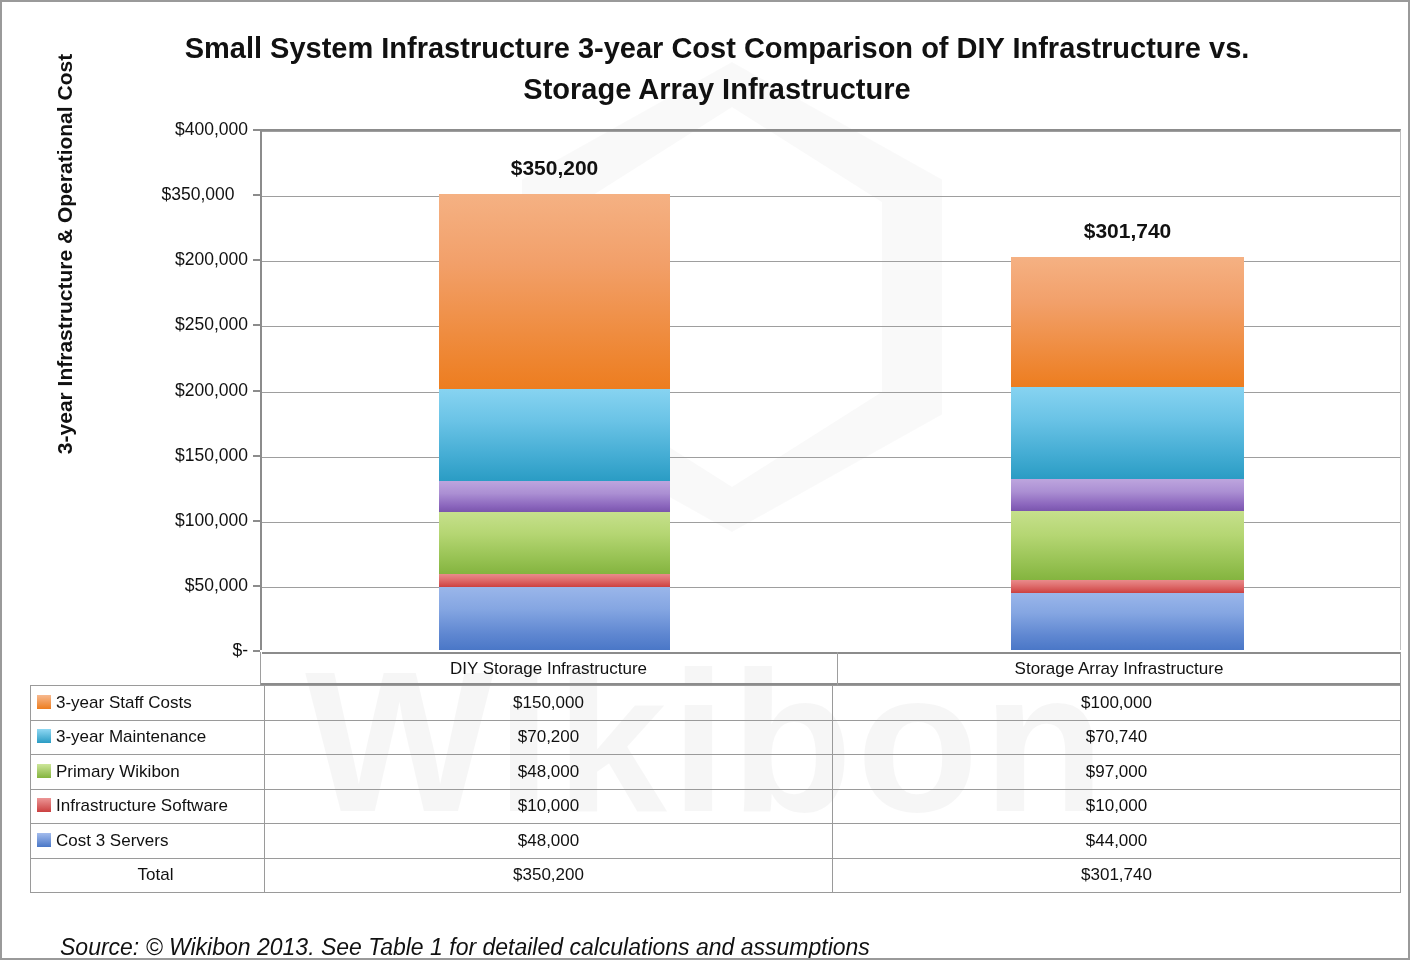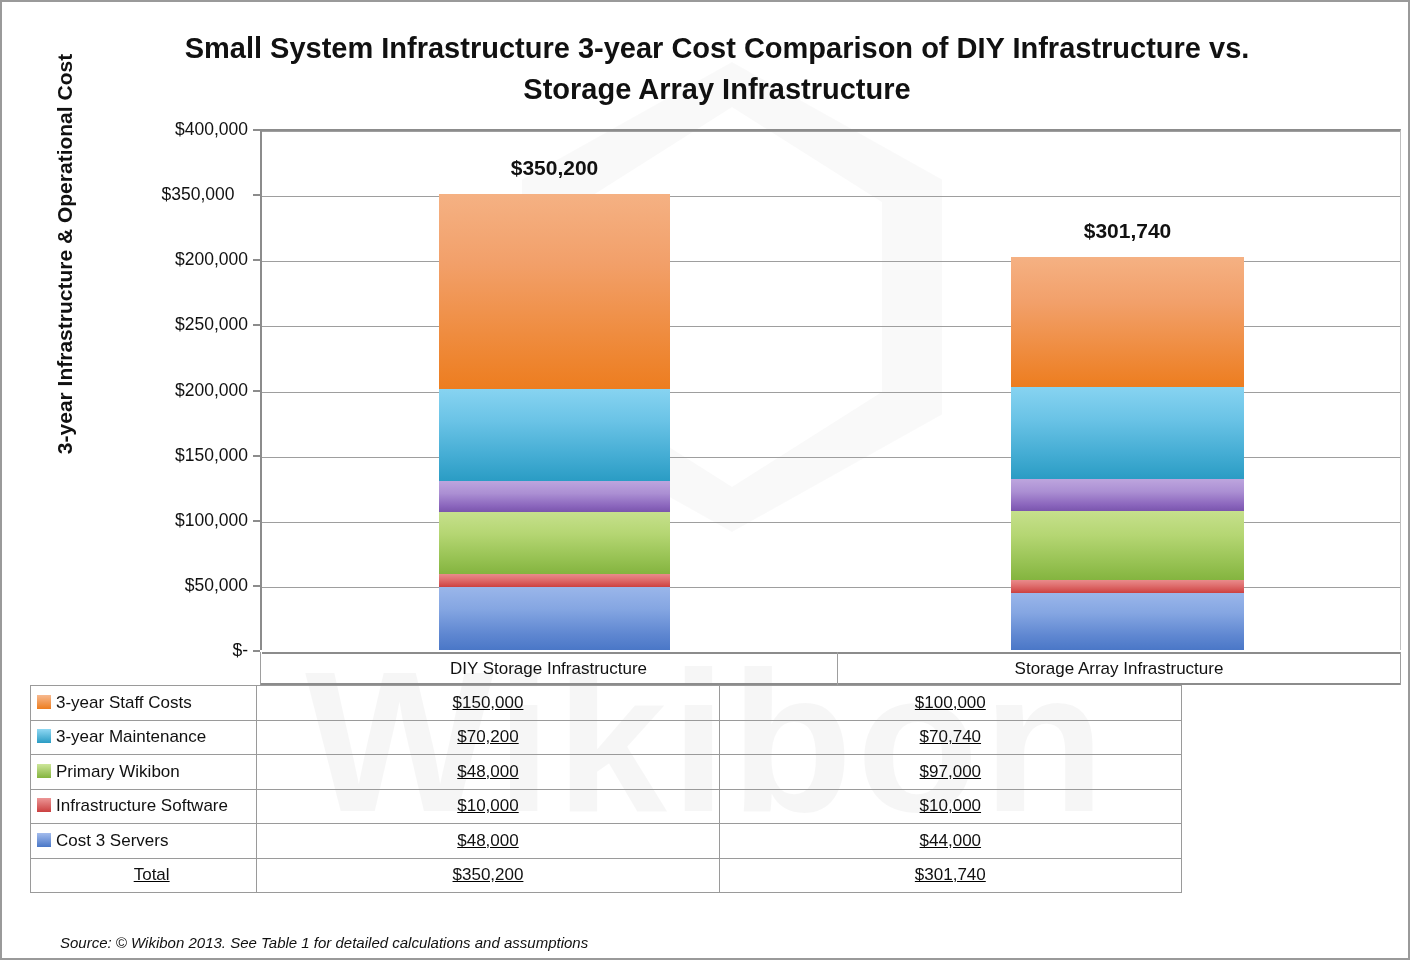--- a/index.html
+++ b/index.html
@@ -141,24 +141,23 @@
   }
   .cat-divider {
     position: absolute; top: 0; height: 33px;
     width: 0; border-left: 1px solid #9e9e9e;
   }
 
   
   #data-table {
     position: absolute;
     left: 28px; top: 683px;
-    width: 1152px;
+    width: 1371px;
     border-collapse: collapse;
     z-index: 3;
-    text-decoration: underline;
   }
   #data-table td {
     height: 34.5px;
     border: 1px solid #9a9a9a;
     font-size: 17px;
     color: #111111;
     padding: 0;
   }
   #data-table td.label-cell {
     width: 234px;
@@ -185,21 +184,21 @@
   .sw-other   { background: linear-gradient(to bottom, #c4aee2, #7a55ad); }
   .sw-primary { background: linear-gradient(to bottom, #cde69a, #84b43f); }
   .sw-infra   { background: linear-gradient(to bottom, #ec9696, #cb4040); }
   .sw-servers { background: linear-gradient(to bottom, #a3bced, #4a77c7); }
   .label-text { display: inline-block; vertical-align: baseline; }
 
   
   #source-note {
     position: absolute;
     left: 58px; top: 932px;
-    font-size: 15px;
+    font-size: 23px;
     font-style: italic;
     color: #111111;
     z-index: 3;
   }
 </style>
 </head>
 <body>
 
 <div id="root">
 

